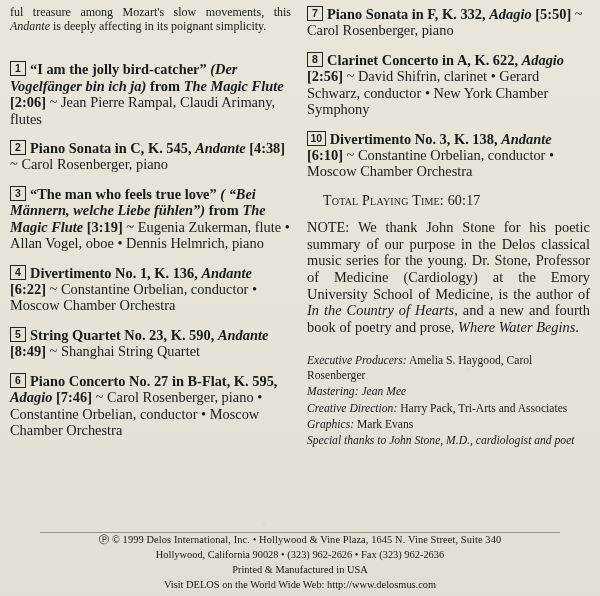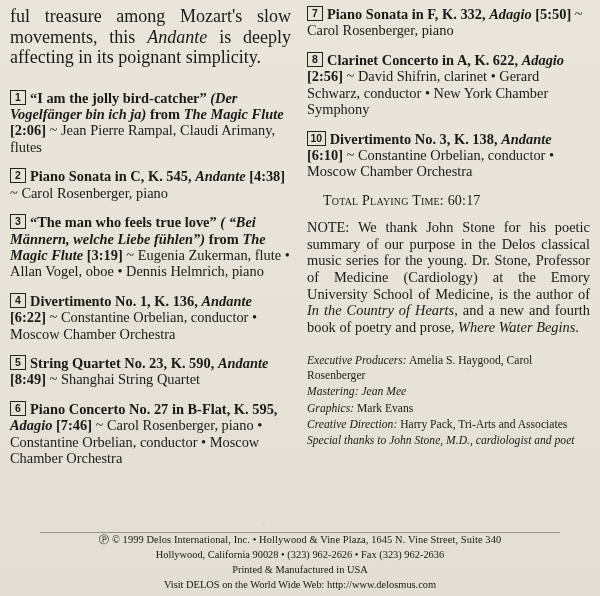--- a/index.html
+++ b/index.html
@@ -28,23 +28,23 @@
     padding: 6px 10px 0 10px;
     box-sizing: border-box;
     height: 530px;
   }
   .col {
     width: 285px;
     box-sizing: border-box;
   }
   .col.left { padding-right: 2px; }
   .intro {
-    font-size: 18px;
+    font-size: 12px;
     line-height: 1.14;
-    margin: 0 0 22px 0;
+    margin: 0 0 28px 0;
     text-align: justify;
   }
   .track {
     margin: 0 0 13px 0;
     font-size: 14.4px;
     line-height: 1.14;
     text-align: left;
   }
   .tracknum {
     display: inline-block;
@@ -168,22 +168,22 @@
         <span>60:17</span>
       </p>
 
       <p class="note">
         <b>NOTE:</b><span> We thank John Stone for his poetic summary of our purpose in the Delos classical music series for the young. Dr. Stone, Professor of Medicine (Cardiology) at the Emory University School of Medicine, is the author of </span><span class="it">In the Country of Hearts</span><span>, and a new and fourth book of poetry and prose, </span><span class="it">Where Water Begins</span><span>.</span>
       </p>
 
       <div class="credits">
         <div><span class="it">Executive Producers:</span> <span>Amelia S. Haygood, Carol Rosenberger</span></div>
         <div><span class="it">Mastering:</span> <span class="it">Jean Mee</span></div>
+        <div><span class="it">Creative Direction:</span> <span>Harry Pack, Tri-Arts and Associates</span></div>
         <div><span class="it">Graphics:</span> <span>Mark Evans</span></div>
-        <div><span class="it">Creative Direction:</span> <span>Harry Pack, Tri-Arts and Associates</span></div>
         <div><span class="it">Special thanks to</span> <span class="it">John Stone, M.D., cardiologist and poet</span></div>
       </div>
     </div>
   </div>
 
   <div class="rule"></div>
 
   <div class="footer">
     <div class="line1">Ⓟ  © 1999 Delos International, Inc. • Hollywood &amp; Vine Plaza, 1645 N. Vine Street, Suite 340</div>
     <div>Hollywood, California 90028 • (323) 962-2626 • Fax (323) 962-2636</div>

